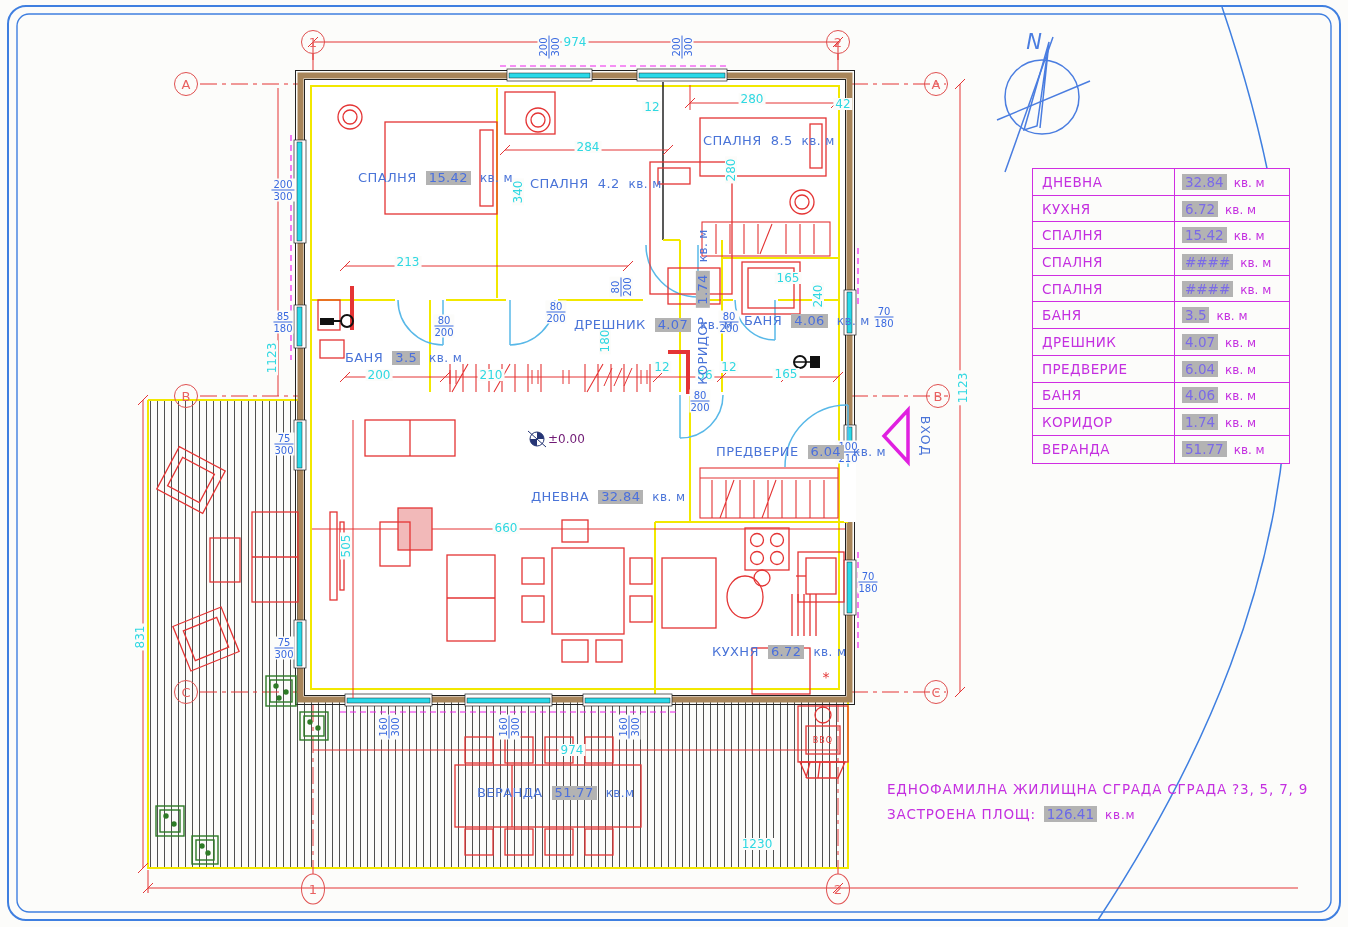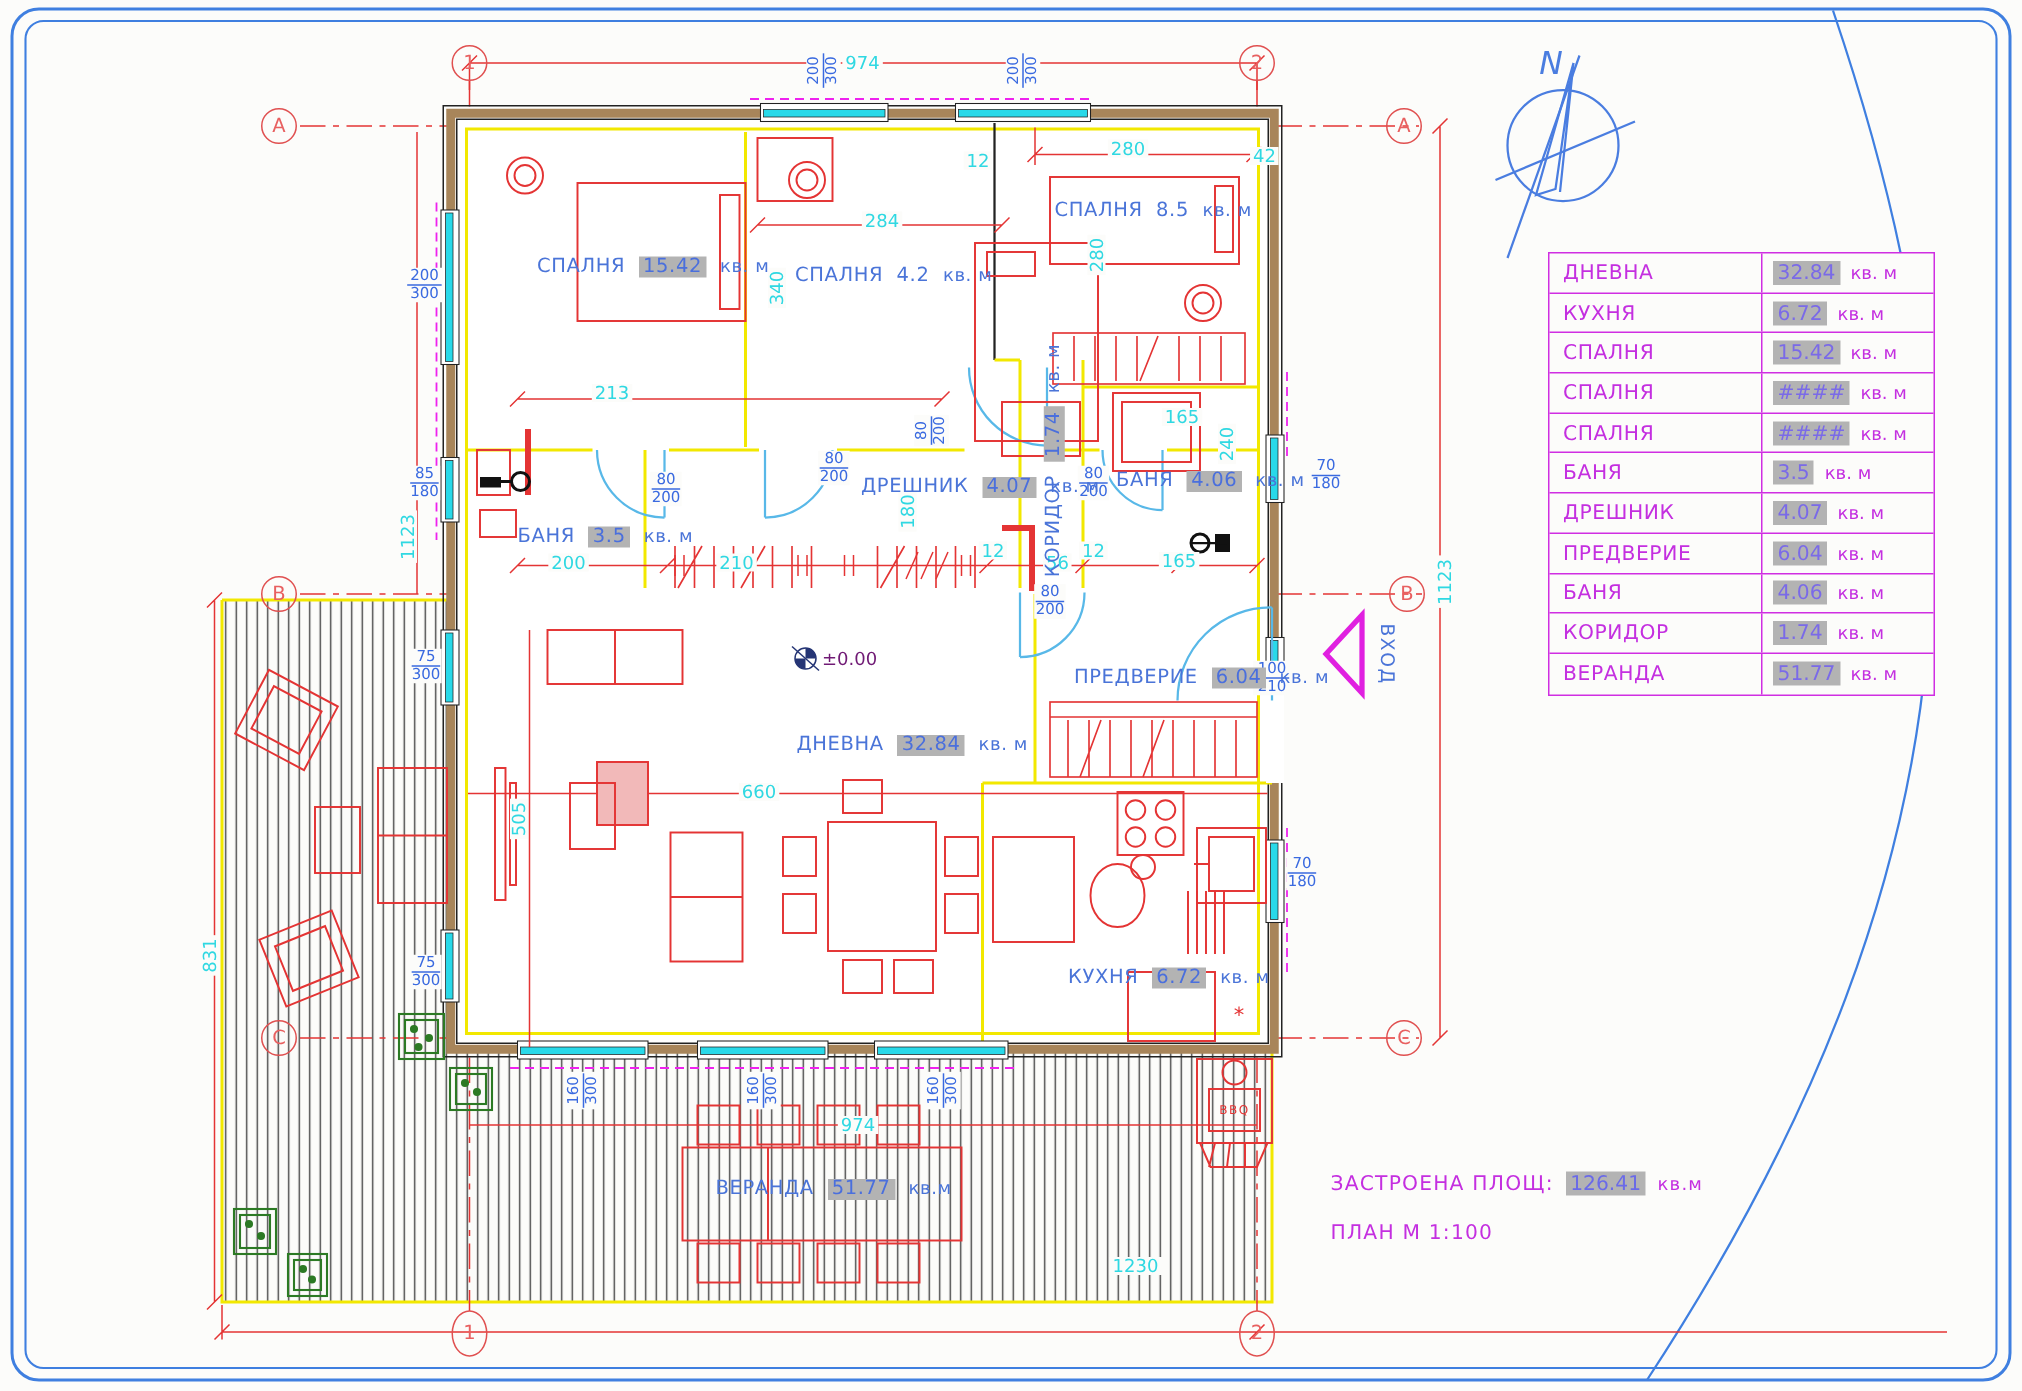--- a/index.html
+++ b/index.html
@@ -598,21 +598,21 @@
   <div class="trow">
       <div class="tname">ВЕРАНДА</div>
       <div class="tval">
         <span class="chip">51.77</span>
         <span class="tunit">кв. м</span>
       </div>
     </div>
 </div>
 
 <div class="abs" style="left:887px;top:781px">
-  <div class="title" style="margin-bottom:17px">
+  <div class="title" style="margin-bottom:9px">
+      <span>ЕДНОФАМИЛНА ЖИЛИЩНА СГРАДА СГРАДА ?3, 5, 7, 9</span>
+    </div>
+  <div class="title" style="margin-bottom:3px">
     <span>ЗАСТРОЕНА ПЛОЩ:</span>
     <span class="chip">126.41</span>
     <span style="font-size:12px">кв.м</span>
   </div>
-  <div class="title">
-      <span>ПЛАН   М 1:100</span>
-    </div>
 </div>
 
 </body></html>

